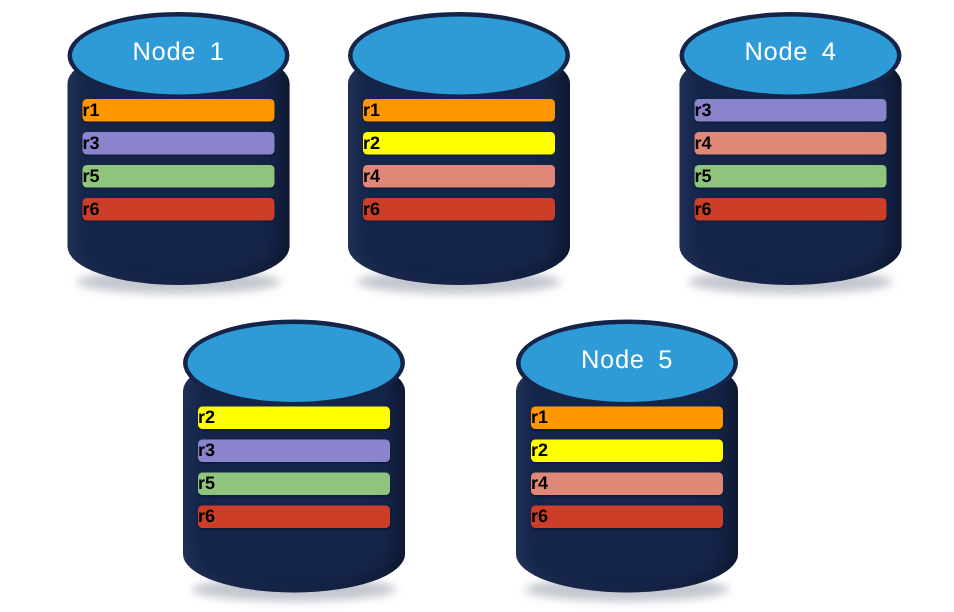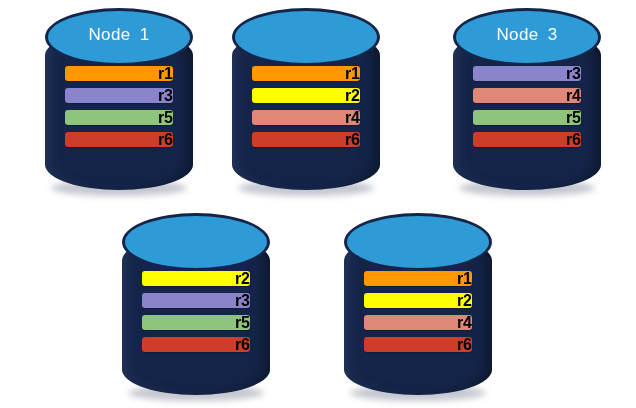--- a/index.html
+++ b/index.html
@@ -83,26 +83,26 @@
     position: absolute;
     left: 0;
     top: 58px;
     width: 148px;
     z-index: 2;
   }
 
   .replica {
     position: relative;
     height: 15px;
-    width: 108px;
+    width: 128px;
     margin: 0 auto 7px auto;
     border-radius: 3px;
-    text-align: right;
+    text-align: left;
     line-height: 15px;
-    font-size: 16px;
+    font-size: 12px;
     font-weight: bold;
     color: #000000;
     box-shadow: 0 1px 1px rgba(0,0,0,0.25);
   }
 </style>
 </head>
 <body>
 
 <div id="stage">
     <div class="node" style="left: 10px; top: 8px; margin-left: 35px;">
@@ -125,21 +125,21 @@
         <div class="replica" style="background: rgb(255, 152, 0);">r1</div>
         <div class="replica" style="background: rgb(255, 255, 0);">r2</div>
         <div class="replica" style="background: rgb(224, 136, 120);">r4</div>
         <div class="replica" style="background: rgb(204, 62, 40);">r6</div>
       </div>
     </div>
     <div class="node" style="left: 453px; top: 8px;">
       <div class="node-shadow"></div>
       <div class="node-body"></div>
       <div class="node-top"></div>
-      <div class="node-title">Node  3</div>
+      <div class="node-title">Node  4</div>
       <div class="replica-list">
         <div class="replica" style="background: rgb(138, 132, 204);">r3</div>
         <div class="replica" style="background: rgb(224, 136, 120);">r4</div>
         <div class="replica" style="background: rgb(143, 196, 125);">r5</div>
         <div class="replica" style="background: rgb(204, 62, 40);">r6</div>
       </div>
     </div>
     <div class="node" style="left: 122px; top: 213px;">
       <div class="node-shadow"></div>
       <div class="node-body"></div>
@@ -148,20 +148,21 @@
         <div class="replica" style="background: rgb(255, 255, 0);">r2</div>
         <div class="replica" style="background: rgb(138, 132, 204);">r3</div>
         <div class="replica" style="background: rgb(143, 196, 125);">r5</div>
         <div class="replica" style="background: rgb(204, 62, 40);">r6</div>
       </div>
     </div>
     <div class="node" style="left: 344px; top: 213px;">
       <div class="node-shadow"></div>
       <div class="node-body"></div>
       <div class="node-top"></div>
+      <div class="node-title">Node  5</div>
       <div class="replica-list">
         <div class="replica" style="background: rgb(255, 152, 0);">r1</div>
         <div class="replica" style="background: rgb(255, 255, 0);">r2</div>
         <div class="replica" style="background: rgb(224, 136, 120);">r4</div>
         <div class="replica" style="background: rgb(204, 62, 40);">r6</div>
       </div>
     </div>
   </div>
 
 </body></html>

